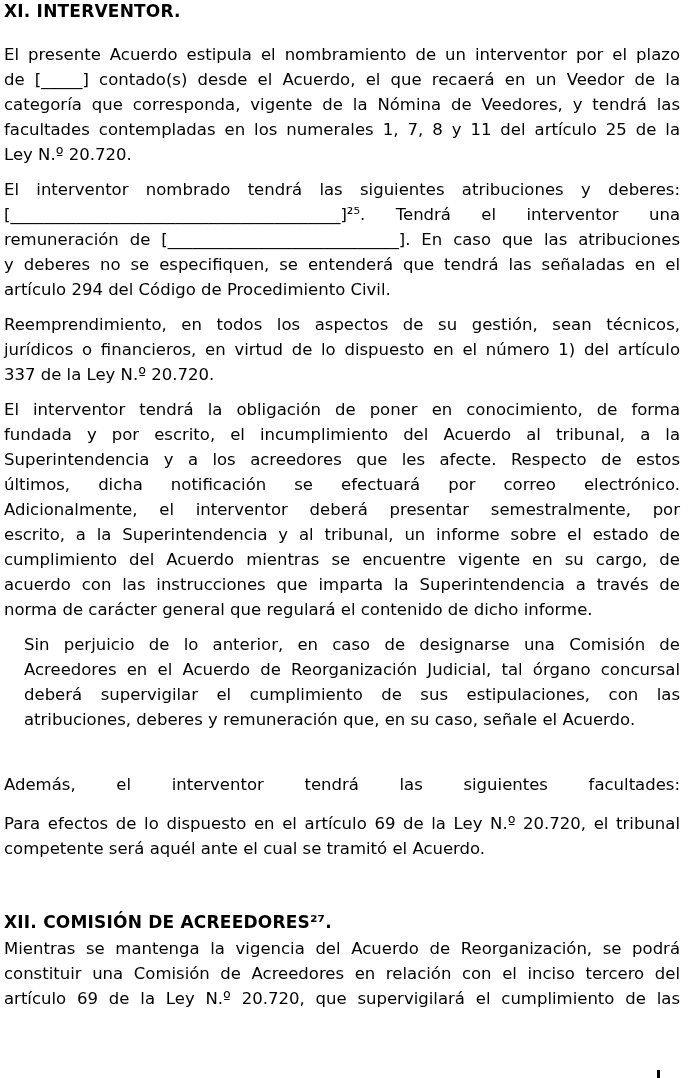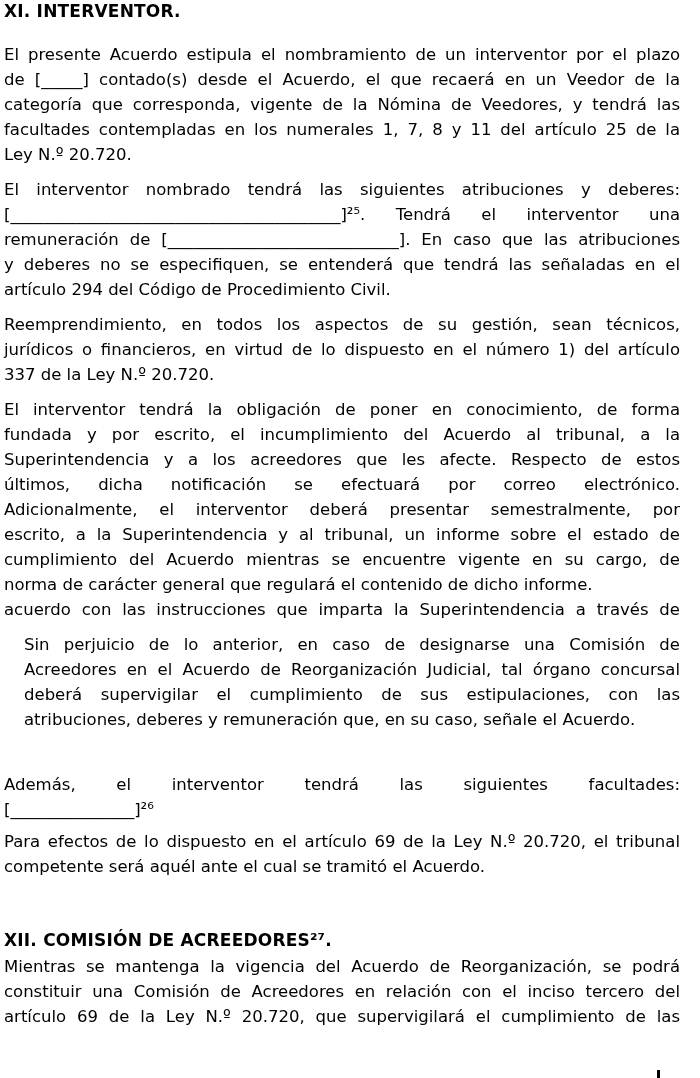--- a/index.html
+++ b/index.html
@@ -31,21 +31,21 @@
   }
   .doc > .heading:not(:first-child) {
     margin-top: 51px;
     margin-bottom: 4px;
   }
   .para {
     margin: 0 0 10px 0;
   }
   
   .doc > :nth-child(6) { margin-bottom: 40px; margin-left: 20px; }
-  .doc > :nth-child(7) { margin-bottom: 7px; }
+  .doc > :nth-child(7) { margin-bottom: 14px; }
   .line {
     line-height: 25px;
     white-space: normal;
   }
   .jline {
     text-align: justify;
     text-align-last: justify;
   }
   .lline {
     text-align: left;
@@ -85,32 +85,31 @@
       <div class="line lline">337 de la Ley N.º 20.720.</div>
     </div>
     <div class="para">
       <div class="line jline">El interventor tendrá la obligación de poner en conocimiento, de forma</div>
       <div class="line jline">fundada y por escrito, el incumplimiento del Acuerdo al tribunal, a la</div>
       <div class="line jline">Superintendencia y a los acreedores que les afecte. Respecto de estos</div>
       <div class="line jline">últimos, dicha notificación se efectuará por correo electrónico.</div>
       <div class="line jline">Adicionalmente, el interventor deberá presentar semestralmente, por</div>
       <div class="line jline">escrito, a la Superintendencia y al tribunal, un informe sobre el estado de</div>
       <div class="line jline">cumplimiento del Acuerdo mientras se encuentre vigente en su cargo, de</div>
+      <div class="line jline">acuerdo con las instrucciones que imparta la Superintendencia a través de</div>
       <div class="line lline">norma de carácter general que regulará el contenido de dicho informe.</div>
-      <div class="line jline">acuerdo con las instrucciones que imparta la Superintendencia a través de</div>
     </div>
     <div class="para">
       <div class="line jline">Sin perjuicio de lo anterior, en caso de designarse una Comisión de</div>
       <div class="line jline">Acreedores en el Acuerdo de Reorganización Judicial, tal órgano concursal</div>
       <div class="line jline">deberá supervigilar el cumplimiento de sus estipulaciones, con las</div>
       <div class="line lline">atribuciones, deberes y remuneración que, en su caso, señale el Acuerdo.</div>
     </div>
     <div class="para">
       <div class="line jline">Además, el interventor tendrá las siguientes facultades:</div>
-      <div class="line lline">[_______________]²⁶</div>
     </div>
     <div class="para">
       <div class="line jline">Para efectos de lo dispuesto en el artículo 69 de la Ley N.º 20.720, el tribunal</div>
       <div class="line lline">competente será aquél ante el cual se tramitó el Acuerdo.</div>
     </div>
     <div class="heading">XII. COMISIÓN DE ACREEDORES²⁷.</div>
     <div class="para">
       <div class="line jline">Mientras se mantenga la vigencia del Acuerdo de Reorganización, se podrá</div>
       <div class="line jline">constituir una Comisión de Acreedores en relación con el inciso tercero del</div>
       <div class="line jline">artículo 69 de la Ley N.º 20.720, que supervigilará el cumplimiento de las</div>

